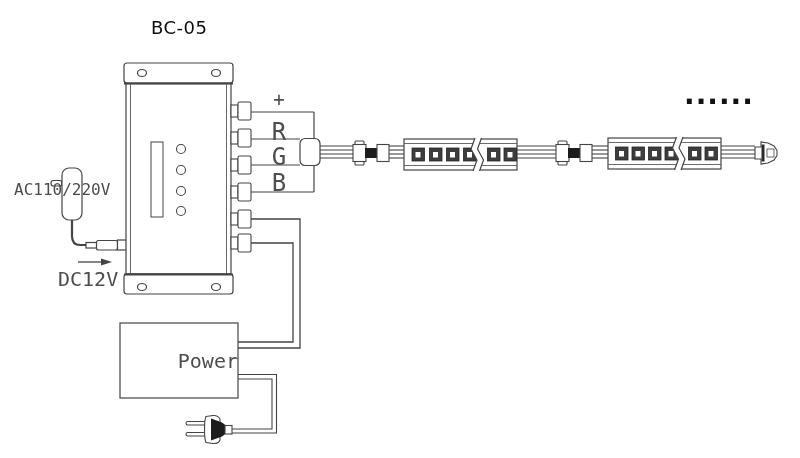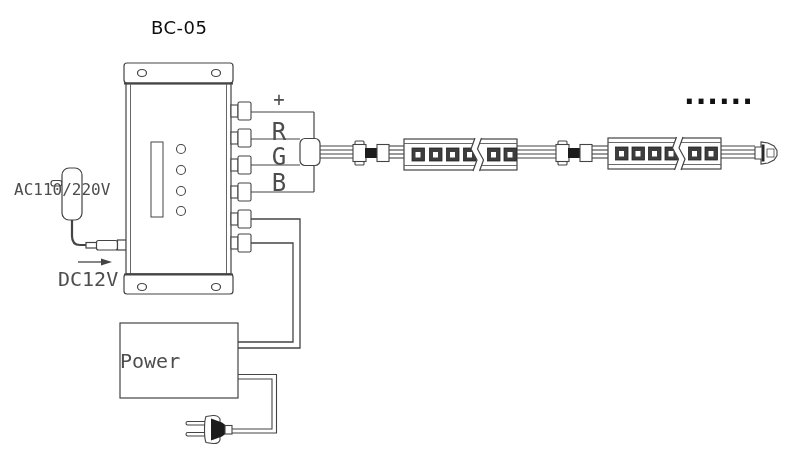--- a/index.html
+++ b/index.html
@@ -16,21 +16,21 @@
     font-size:18px;letter-spacing:0.5px;line-height:1;
     font-family:"DejaVu Sans",sans-serif;
   }
   .lbl-ac{left:14px;top:146px;font-size:16px;margin-top:36px;}
   .lbl-dc{left:58px;top:269px;font-size:20px;}
   .term-lbl{width:24px;text-align:center;font-size:24px;}
   .lbl-plus{left:267px;top:90px;font-size:19px;}
   .lbl-r{left:267px;top:120px;}
   .lbl-g{left:267px;top:145px;}
   .lbl-b{left:267px;top:171px;}
-  .lbl-power{left:120px;top:351px;width:118px;text-align:left;font-size:20px;}
+  .lbl-power{left:120px;top:351px;width:118px;text-align:right;font-size:20px;}
   .dots{
     position:absolute;left:684px;top:81px;color:#111;font-weight:bold;
     font-size:28px;letter-spacing:1px;line-height:1;font-family:"DejaVu Sans",sans-serif;
   }
   svg{position:absolute;left:0;top:0;}
 </style>
 </head>
 <body>
 
 <div id="canvas">

